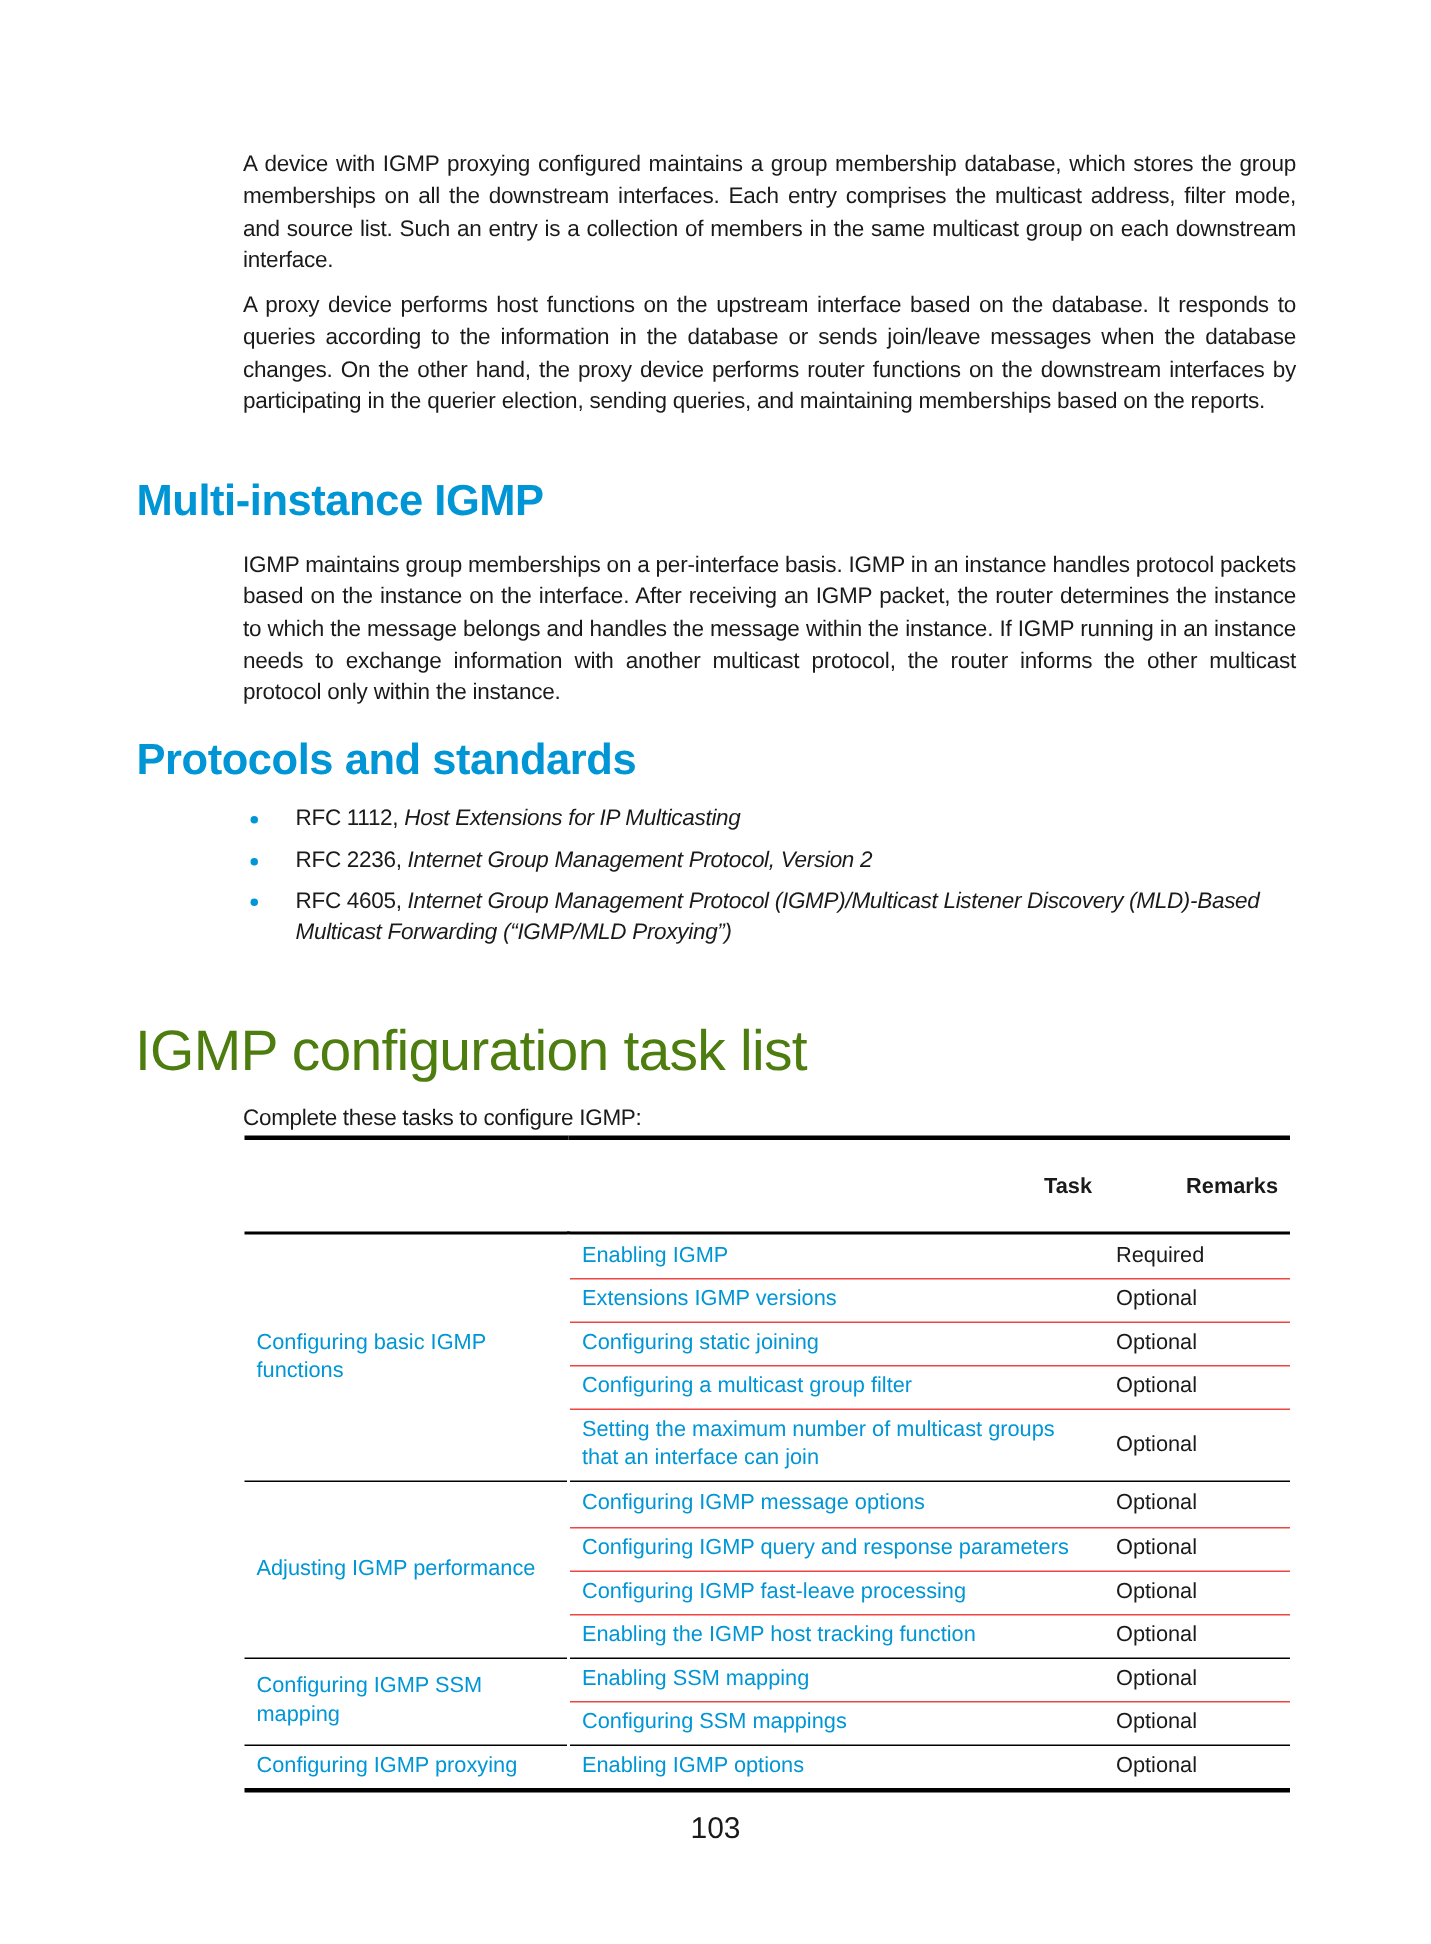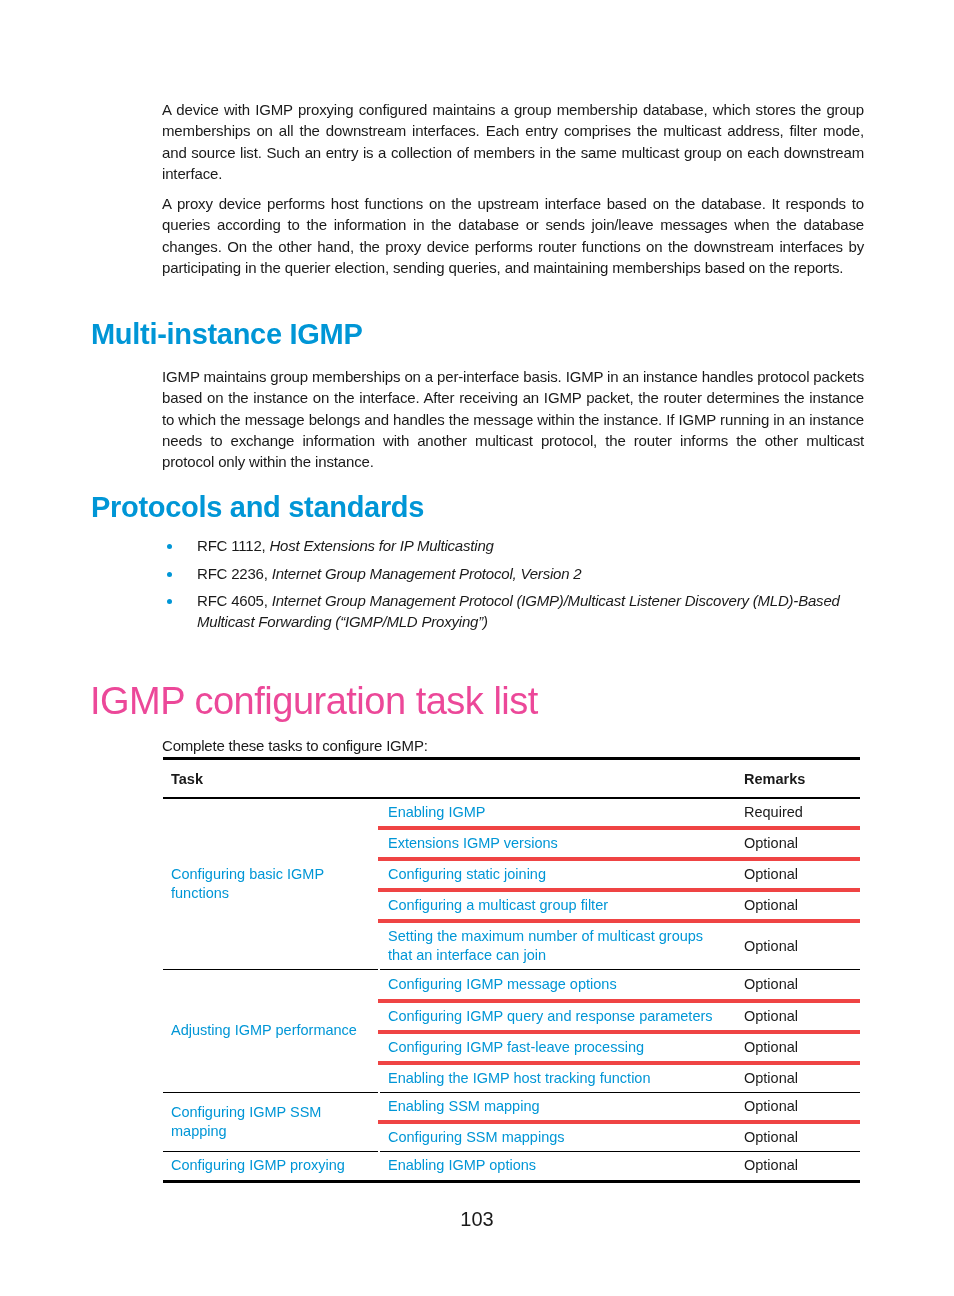--- a/index.html
+++ b/index.html
@@ -1,31 +1,31 @@
 <!DOCTYPE html>
 <html><head>
 <meta charset="utf-8">
 <style>
   html, body { margin: 0; padding: 0; background: #ffffff; }
   body { width: 954px; height: 1296px; position: relative; font-family: "Liberation Sans", sans-serif; color: #1a1a1a; }
   .page { position: absolute; left: 0; top: 0; width: 954px; height: 1296px; }
   .para { position: absolute; left: 162px; width: 702px; font-size: 15px; line-height: 21.3px; text-align: justify; margin: 0; letter-spacing: -0.15px; }
   .h2 { position: absolute; left: 91px; margin: 0; font-weight: bold; color: #0096d6; font-size: 29px; letter-spacing: -0.3px; }
-  .h1 { position: absolute; left: 90px; margin: 0; font-weight: normal; color: #ec4899; font-size: 38px; letter-spacing: -0.5px; }
+  .h1 { position: absolute; left: 90px; margin: 0; font-weight: normal; color: #4d7c0f; font-size: 38px; letter-spacing: -0.5px; }
   ul.rfc { position: absolute; left: 162px; top: 535px; width: 710px; margin: 0; padding: 0; list-style: none; }
   ul.rfc li { position: relative; padding-left: 35px; font-size: 15px; line-height: 21px; margin-bottom: 6.5px; letter-spacing: -0.2px; }
   ul.rfc li .bullet { position: absolute; left: 5px; top: 9px; width: 5px; height: 5px; border-radius: 50%; background: #0096d6; }
   ul.rfc li i { font-style: italic; }
   .intro { position: absolute; left: 162px; top: 737px; font-size: 15px; letter-spacing: -0.2px; }
   table.tasks { position: absolute; left: 163px; top: 757px; width: 697px; border-collapse: collapse; font-size: 14.5px; }
-  table.tasks th { text-align: left; font-weight: bold; height: 29px; padding: 4px 8px; border-top: 3px solid #000; border-bottom: 2px solid #000; vertical-align: middle; }
+  table.tasks th { text-align: right; font-weight: bold; height: 29px; padding: 16px 8px; border-top: 3px solid #000; border-bottom: 2px solid #000; vertical-align: middle; }
   table.tasks td { padding: 4px 8px; vertical-align: middle; line-height: 19px; }
   td.link, td.cat { color: #0096d6; }
   td.cat { border-right: 2px solid #fff; }
-  tr.row td.link, tr.row td.rem { border-bottom: 4px solid #ef4444; }
+  tr.row td.link, tr.row td.rem { border-bottom: 1px solid #ef4444; }
   tr.grpend td { border-bottom: 1.5px solid #000 !important; }
   td.cat { border-bottom: 1.5px solid #000; }
   tr.last td { border-bottom: 3px solid #000 !important; }
   td.link { border-left: 2px solid #fff; }
   .pagenum { position: absolute; left: 0; width: 954px; top: 1208px; text-align: center; font-size: 20px; }
 </style>
 </head>
 <body>
 
 <div class="page">

